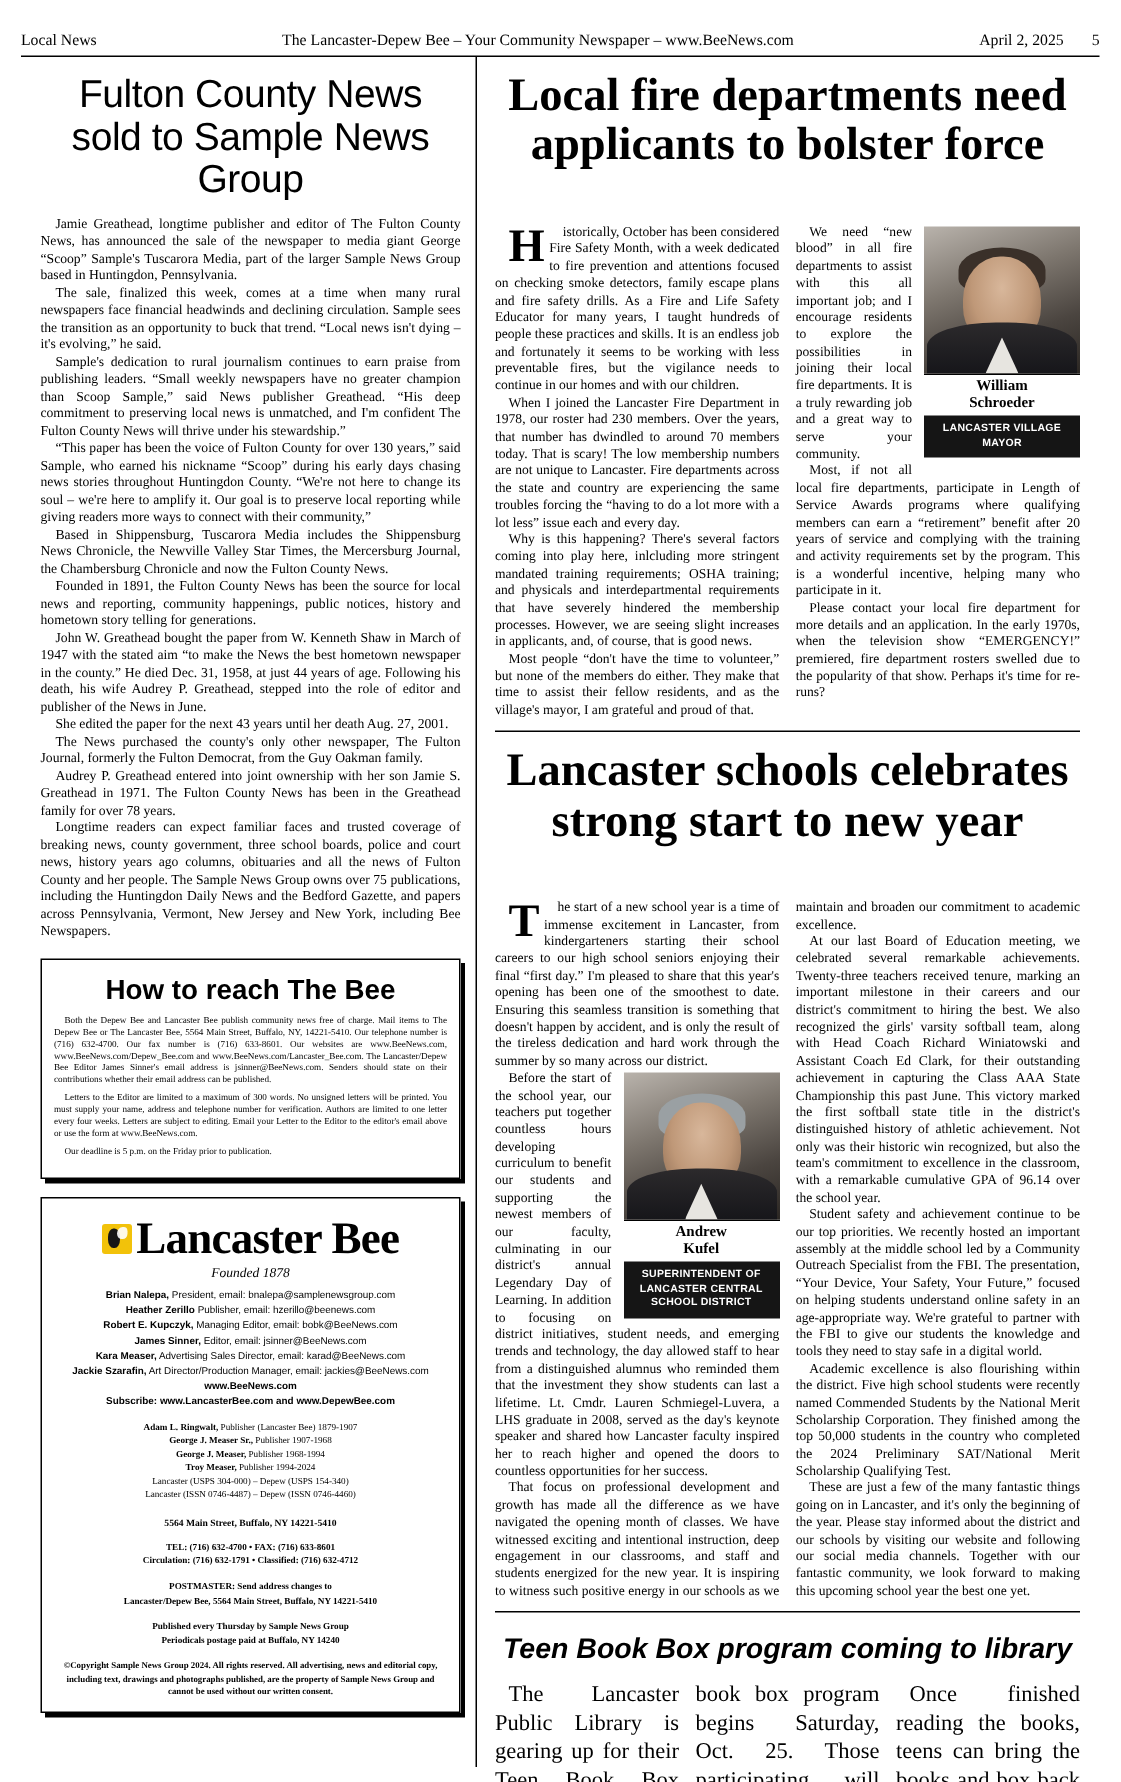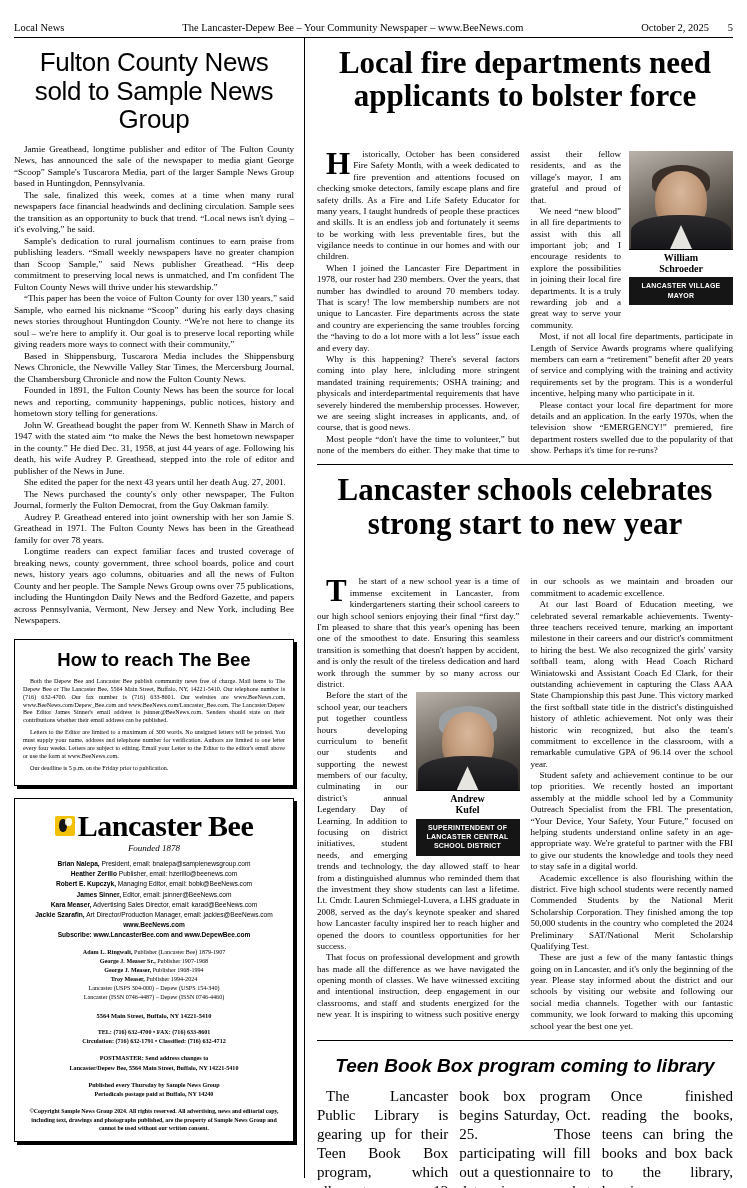--- a/index.html
+++ b/index.html
@@ -23,21 +23,21 @@
   }
   .runhead .left { flex: 0 0 auto; }
   .runhead .center { flex:1 1 auto; text-align:center; }
   .runhead .right { flex: 0 0 auto; }
   .runhead .date { margin-right: 16px; }
   .rule-top { border-bottom: 1.6px solid #000; margin: 0 14px; }
 
   
   .body-grid {
     display:flex;
-    padding: 0 14px;
+    padding: 0 27px;
     height: 1140px;
   }
   .col-left { width: 291px; flex:0 0 291px; padding-right:10px; border-right:1px solid #000; }
   .col-right { flex:1 1 auto; padding-left:12px; }
 
   
   h1.hl-sans {
     font-family:"Liberation Sans", sans-serif;
     font-weight:400;
     font-size:26px;
@@ -203,21 +203,21 @@
 </style>
 </head>
 <body>
 
 <div class="page">
 
   <div class="runhead">
     <div class="left">Local News</div>
     <div class="center">The Lancaster-Depew Bee – Your Community Newspaper – www.BeeNews.com</div>
     <div class="right">
-      <span class="date">October 2, 2025</span>
+      <span class="date">April 2, 2025</span>
       <span>5</span>
     </div>
   </div>
   <div class="rule-top"></div>
 
   <div class="body-grid">
 
     <div class="col-left">
 
       <h1 class="hl-sans">Fulton County News sold to Sample News Group</h1>

